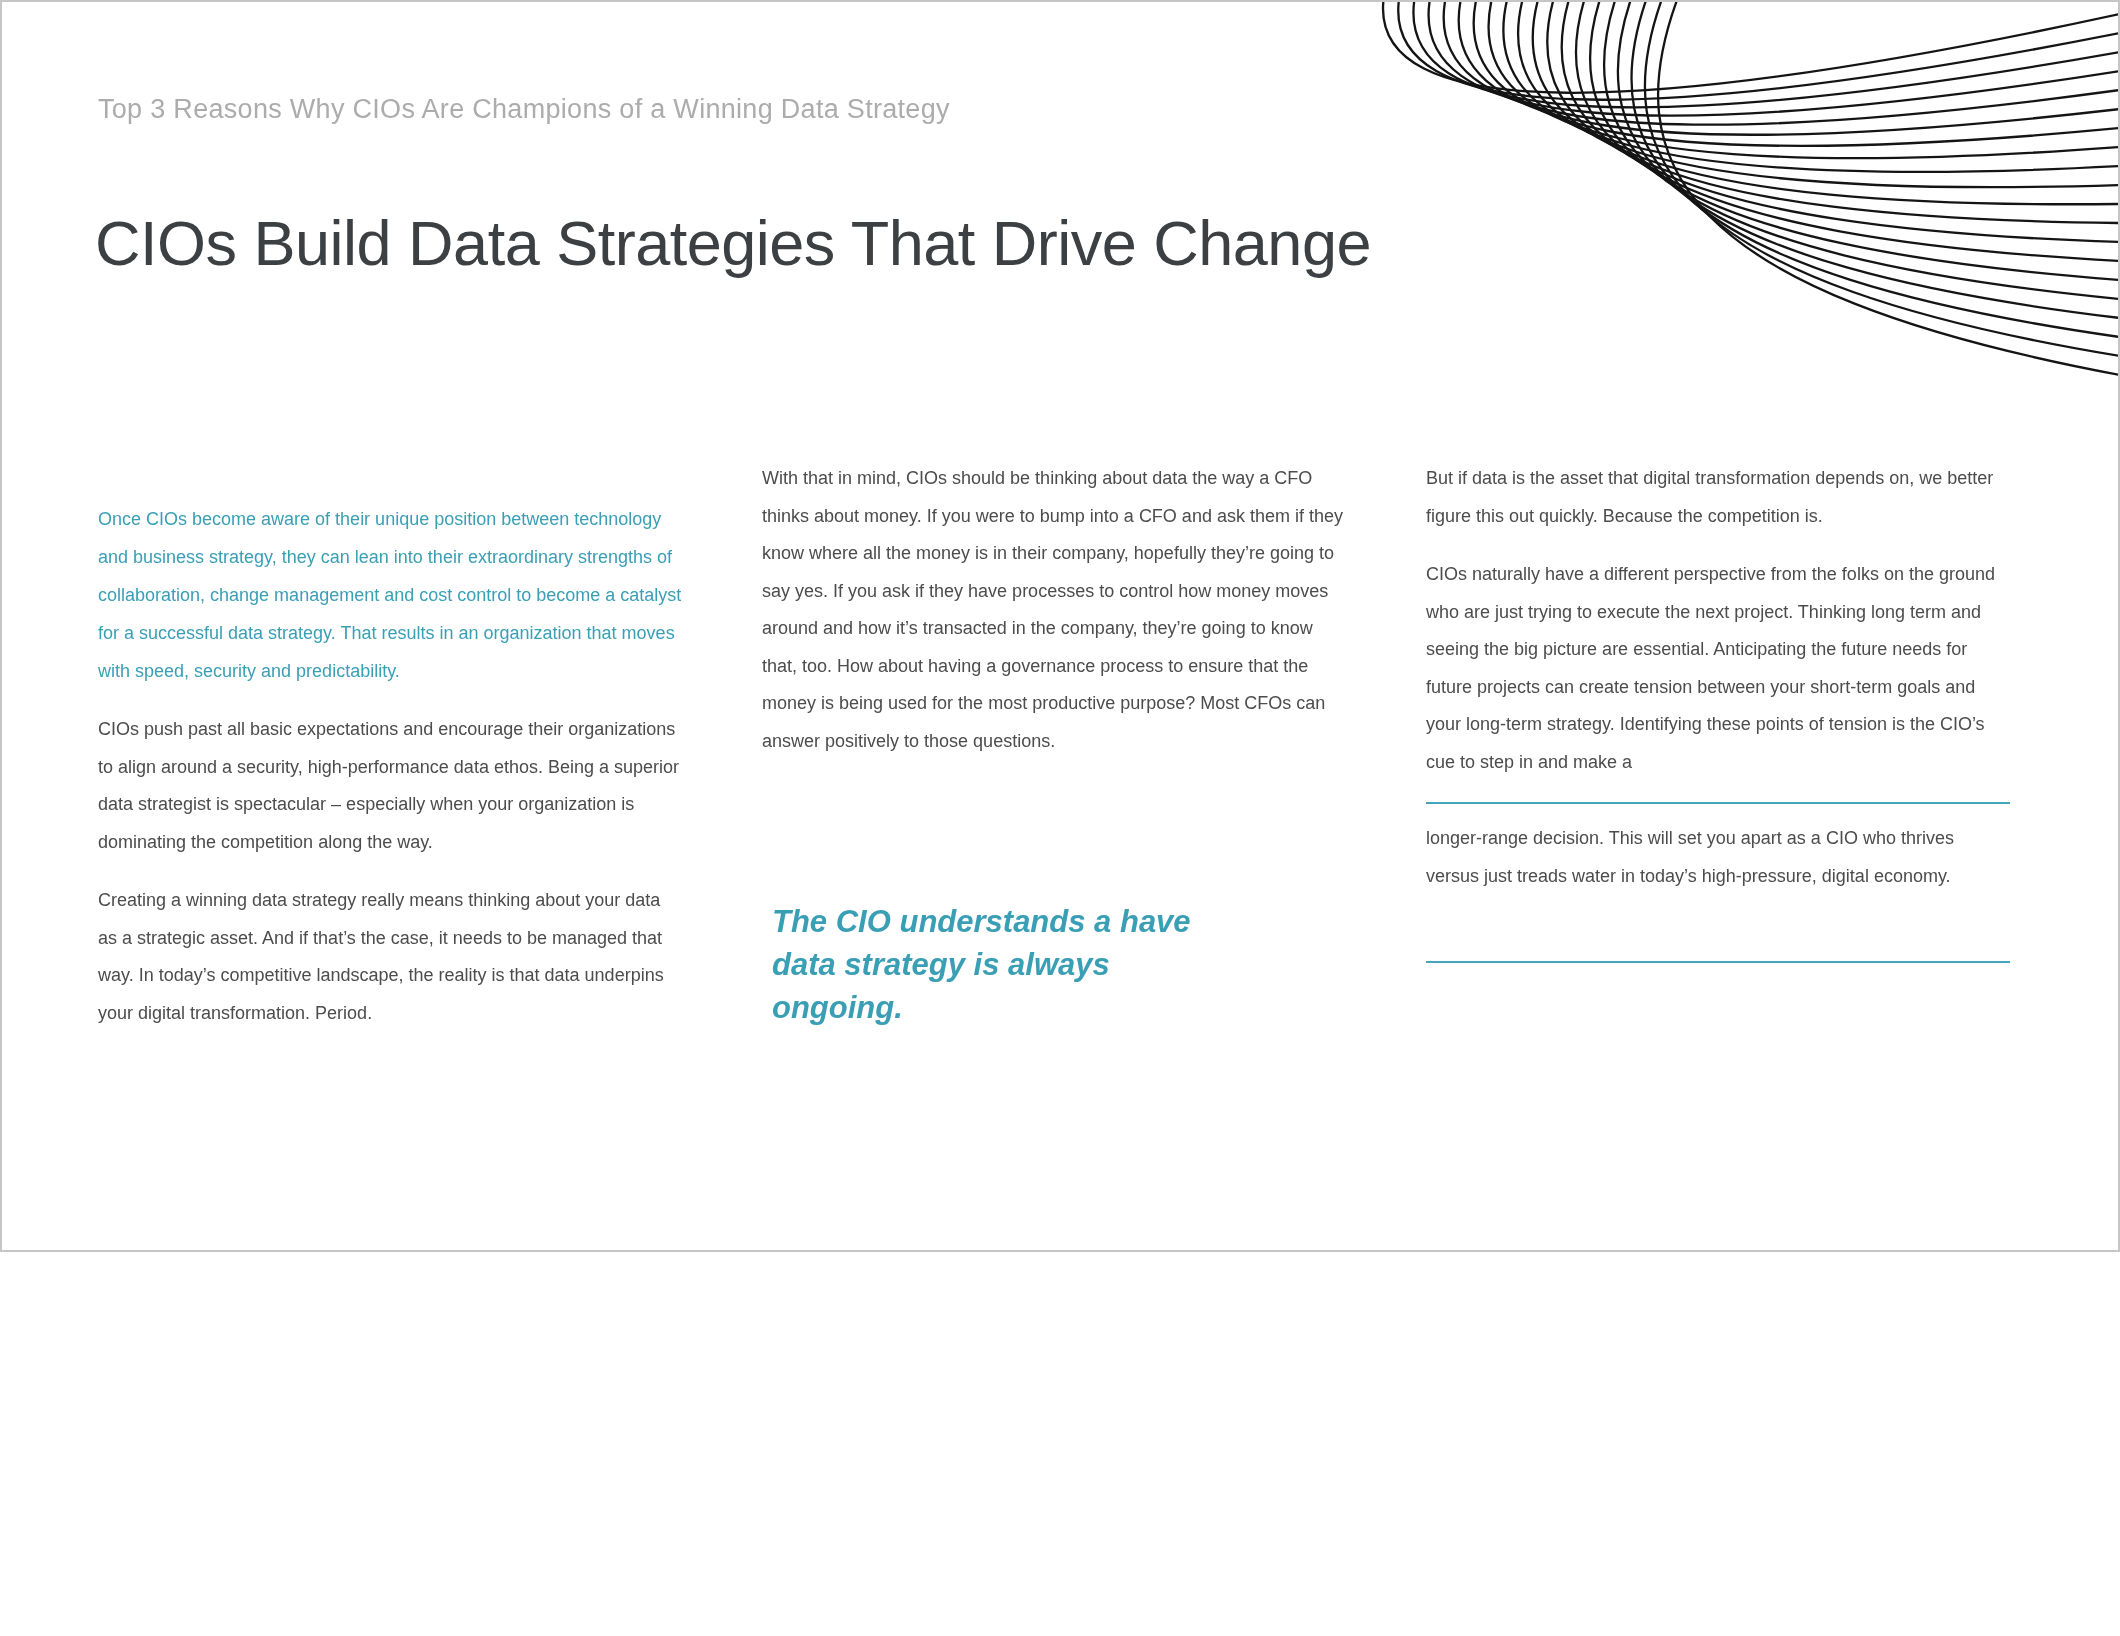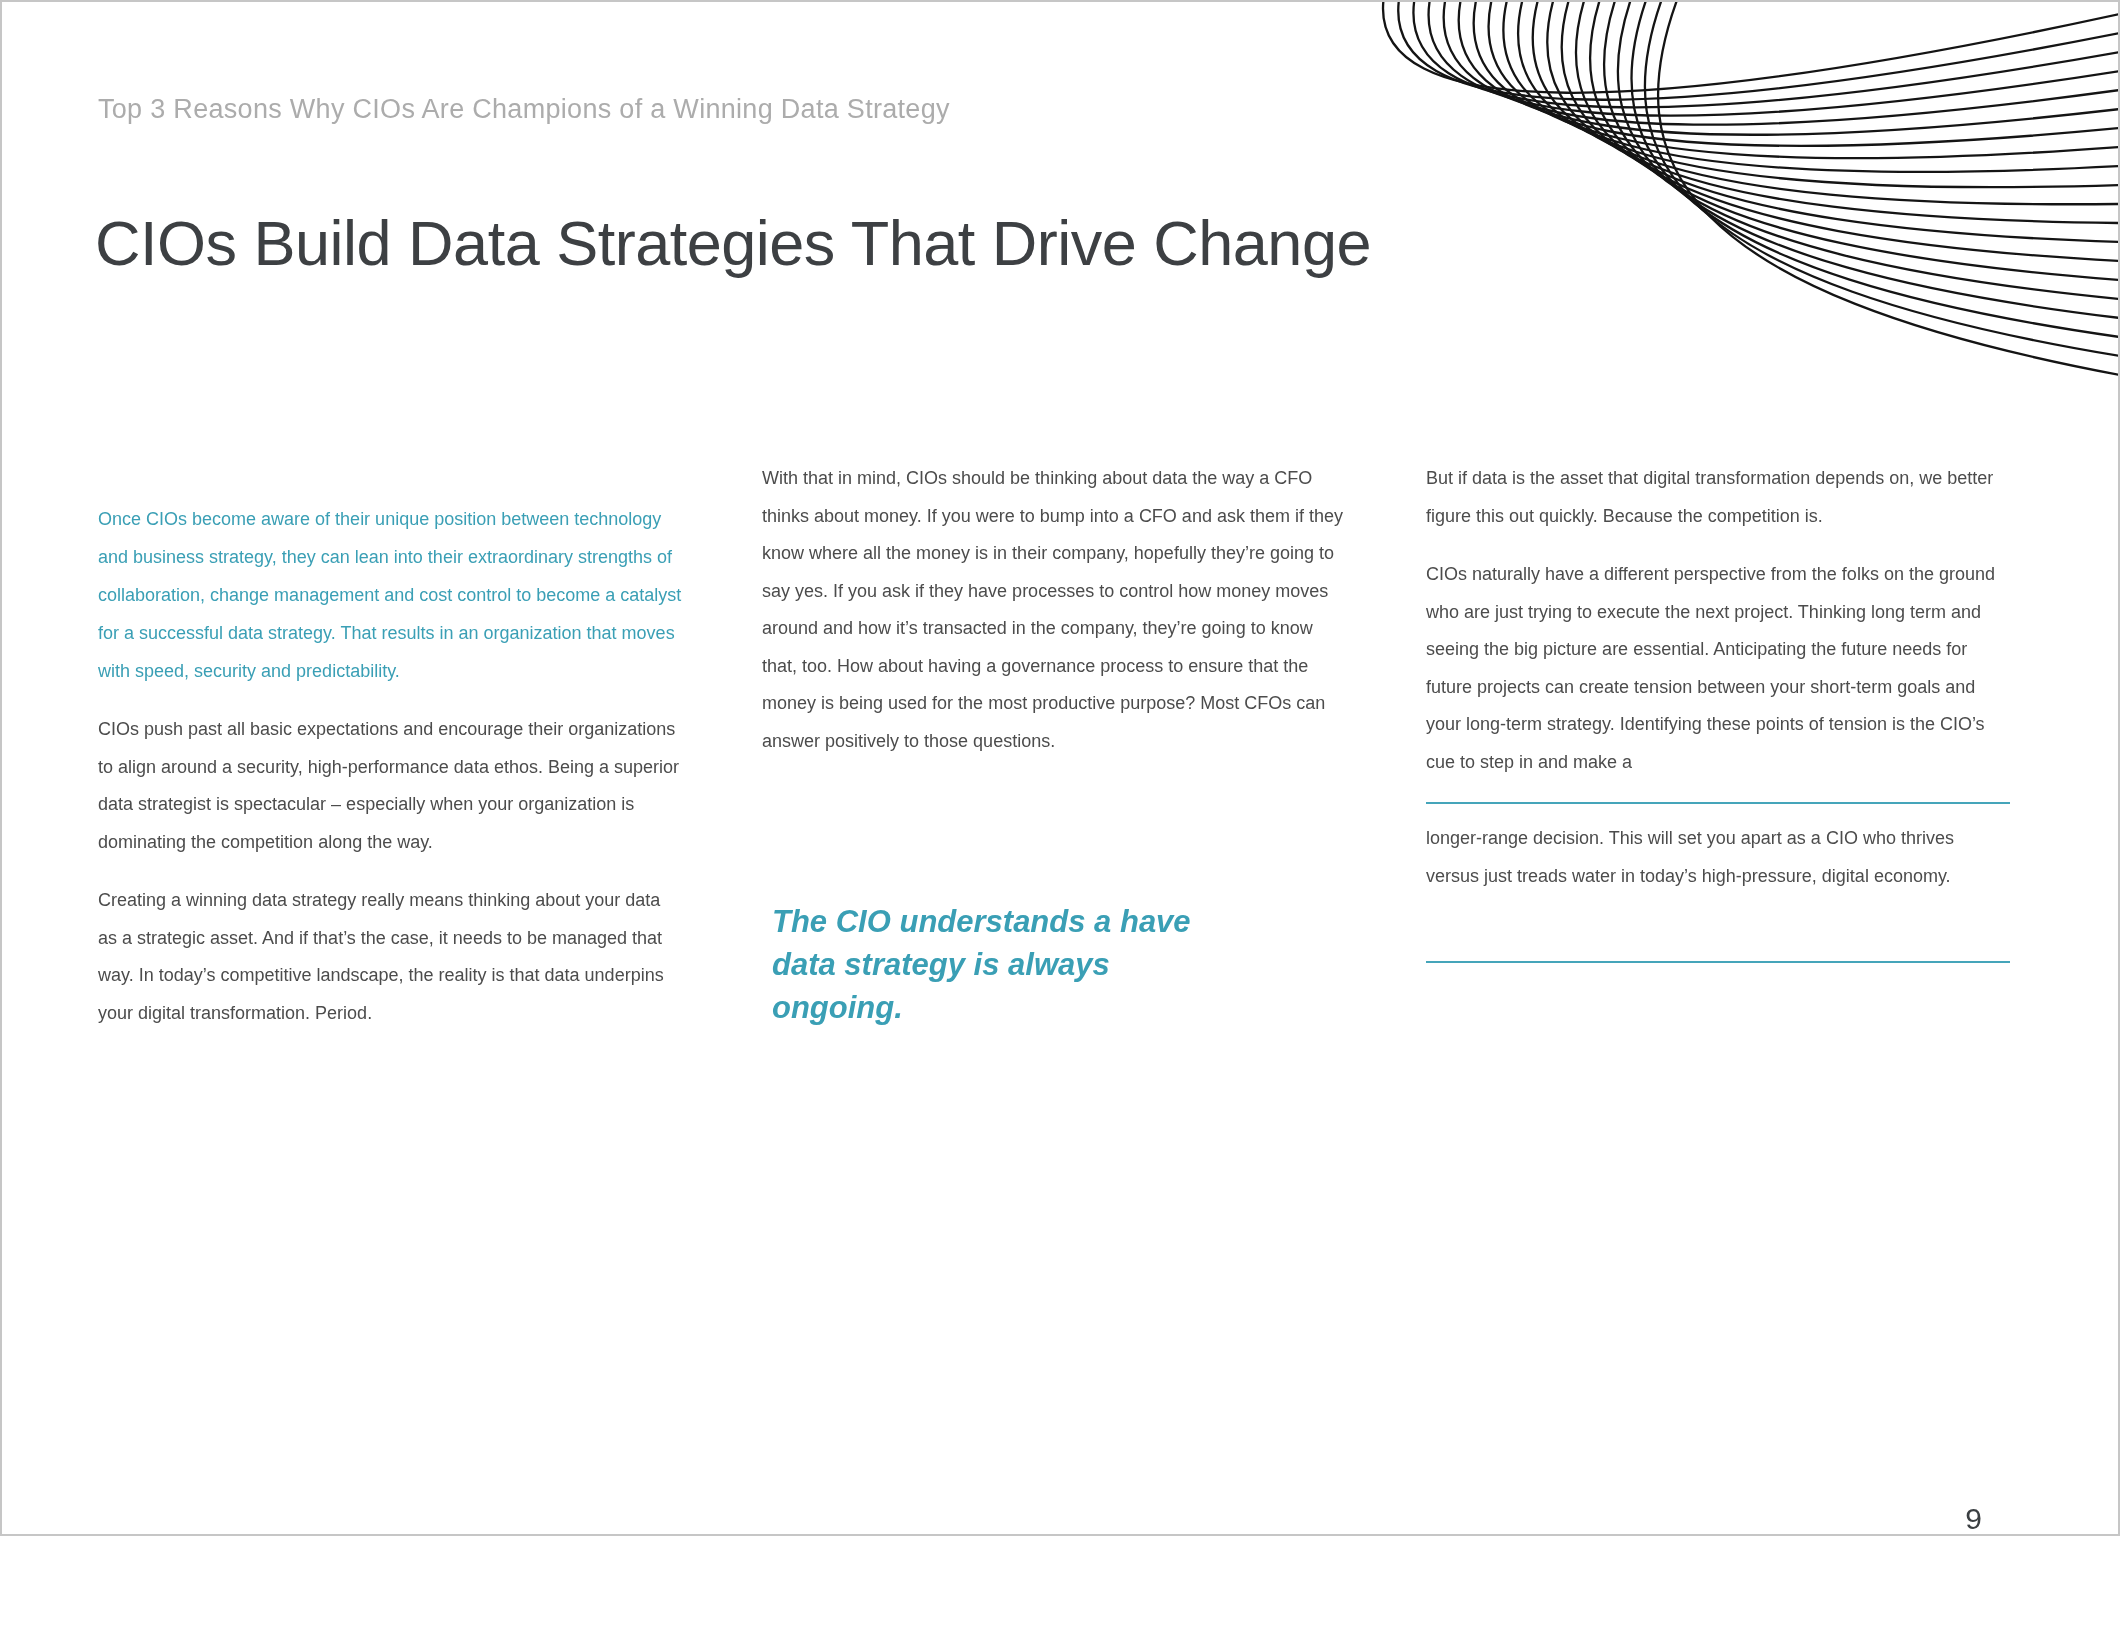--- a/index.html
+++ b/index.html
@@ -2,21 +2,21 @@
 <html><head>
 <meta charset="utf-8">
 <style>
   * { margin: 0; padding: 0; box-sizing: border-box; }
   html, body { background: #ffffff; }
   body { font-family: "Liberation Sans", sans-serif; }
 
   .page {
     position: relative;
     width: 2120px;
-    height: 1536px;
+    height: 1252px;
     background: #ffffff;
     border: 2px solid #c6c6c6;
     overflow: hidden;
   }
 
   .wave-deco {
     position: absolute;
     top: 0;
     right: 0;
     width: 772px;

